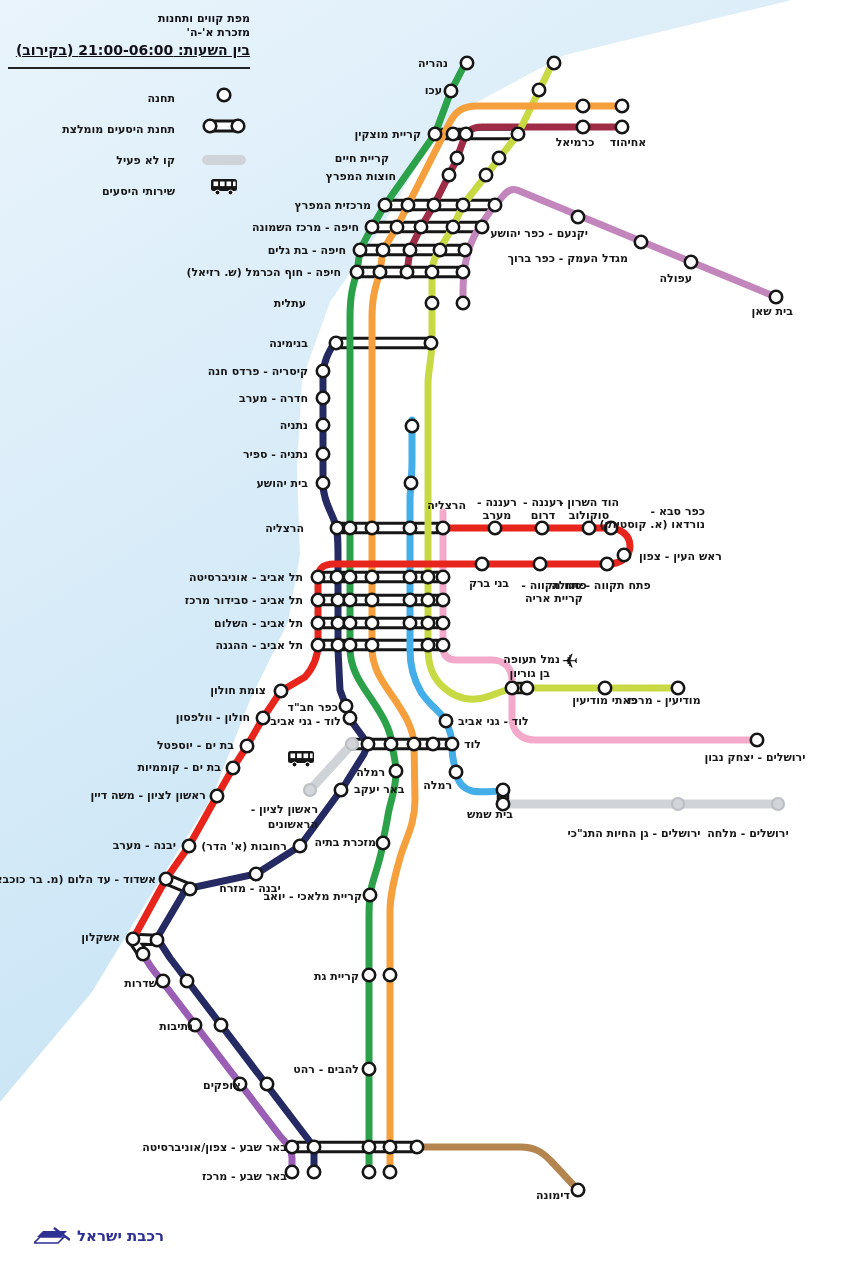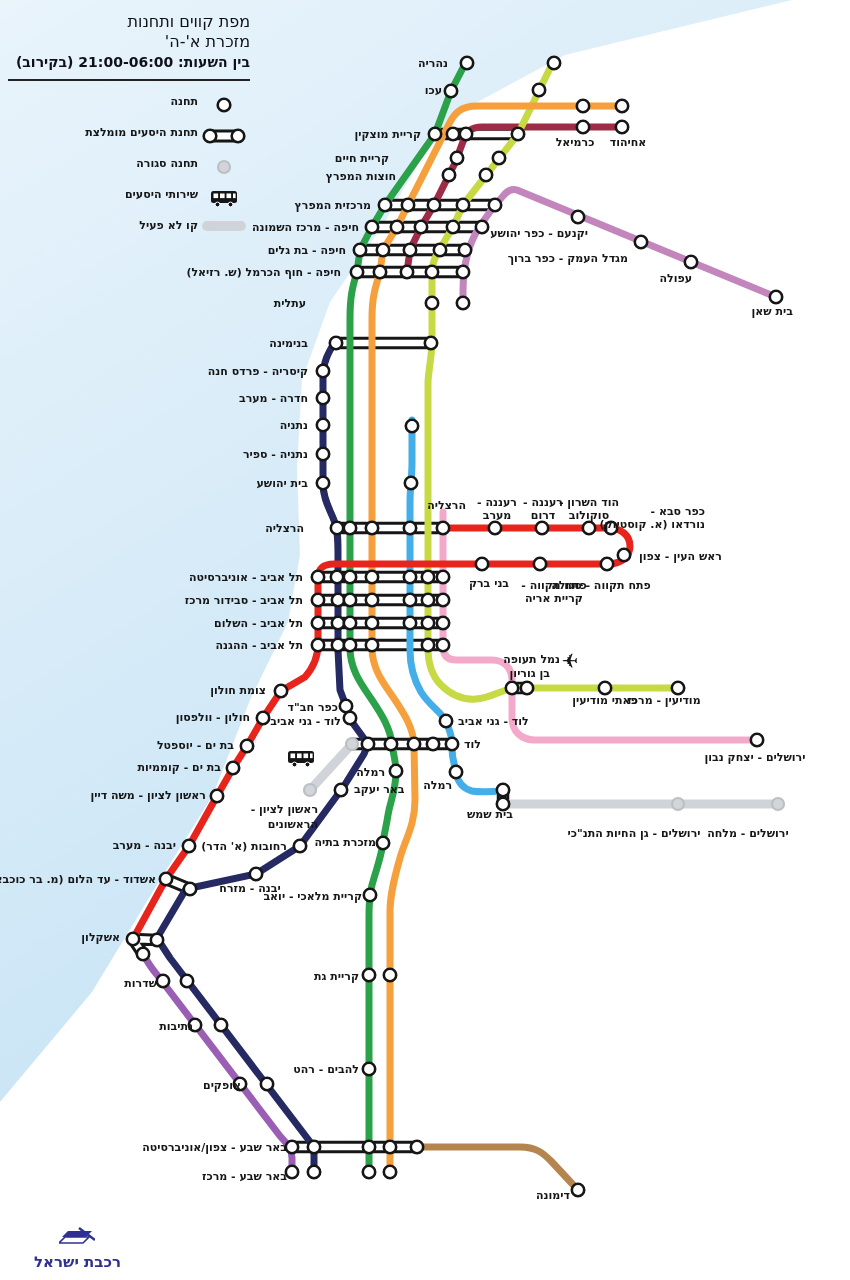--- a/index.html
+++ b/index.html
@@ -1,27 +1,27 @@
 <!DOCTYPE html>
 <html><head>
 <meta charset="utf-8">
 <style>
   html,body{margin:0;padding:0;background:#fff;}
   .page{position:relative;width:850px;height:1280px;background:#ffffff;overflow:hidden;
         font-family:"DejaVu Sans",sans-serif;}
   svg text.lbl{direction:rtl;font-family:"DejaVu Sans",sans-serif;font-weight:bold;
                font-size:11px;fill:#161616;}
   .panel{position:absolute;top:12px;left:8px;width:242px;direction:rtl;color:#101018;z-index:5;}
-  .t1{font-size:16px;font-weight:normal;line-height:1.25;}
-  .t3{font-size:14px;font-weight:bold;line-height:1.3;margin-top:1px;}
+  .t1{font-size:11px;font-weight:bold;line-height:1.25;}
+  .t3{font-size:14px;font-weight:bold;line-height:1.3;margin-top:1px;text-decoration:underline;}
   .divider{border-top:2px solid #222;margin:8px 0 14px 0;}
-  .leg-row{display:flex;align-items:flex-start;margin-bottom:9px;min-height:22px;}
+  .leg-row{display:flex;align-items:flex-end;margin-bottom:9px;min-height:22px;gap:23px;}
   .leg-icon{width:52px;display:flex;justify-content:center;align-items:center;flex:0 0 52px;}
   .leg-label{font-size:11px;font-weight:bold;color:#161616;padding-left:4px;}
-  .logo{position:absolute;left:34px;top:1226px;display:flex;align-items:center;gap:7px;z-index:5;flex-direction:column;}
+  .logo{position:absolute;left:34px;top:1226px;display:flex;align-items:center;gap:7px;z-index:5;}
   .logo-text{color:#2e3192;font-weight:bold;font-size:15px;direction:rtl;}
 </style>
 </head>
 <body>
 
 <div class="page">
 
   <svg width="850" height="1280" viewBox="0 0 850 1280" style="position:absolute;left:0;top:0;">
     <defs>
       <linearGradient id="seaGrad" x1="0" y1="0" x2="0.45" y2="1">
@@ -348,50 +348,42 @@
           <line x1="10" y1="10" x2="38" y2="10" stroke="#161616" stroke-width="13" stroke-linecap="round"></line>
           <line x1="10" y1="10" x2="38" y2="10" stroke="#ffffff" stroke-width="7" stroke-linecap="round"></line>
           <circle cx="10" cy="10" r="6.3" fill="#fff" stroke="#161616" stroke-width="2.6"></circle>
           <circle cx="38" cy="10" r="6.3" fill="#fff" stroke="#161616" stroke-width="2.6"></circle>
         </svg>
       </span>
       <span class="leg-label">תחנת היסעים מומלצת</span>
     </div>
     <div class="leg-row">
       <span class="leg-icon">
-        <svg width="20" height="20" viewBox="0 0 20 20">
-            <circle cx="10" cy="10" r="6" fill="#d2d5d9" stroke="#bcc0c5" stroke-width="2.2"></circle>
+        <svg width="48" height="14" viewBox="0 0 48 14">
+            <line x1="7" y1="7" x2="41" y2="7" stroke="#d0d3d7" stroke-width="10" stroke-linecap="round"></line>
           </svg>
       </span>
-      <span class="leg-label">תחנה סגורה</span>
+      <span class="leg-label">קו לא פעיל</span>
     </div>
     <div class="leg-row">
       <span class="leg-icon">
         <svg id="legend-bus" width="34" height="22" viewBox="0 0 34 22">
             <g transform="translate(4,2)">
               <rect x="0" y="1" width="26" height="12" rx="2.5" fill="#161616"></rect>
               <rect x="2.5" y="3.5" width="4.6" height="4.6" fill="#ffffff"></rect>
               <rect x="9" y="3.5" width="4.6" height="4.6" fill="#ffffff"></rect>
               <rect x="15.5" y="3.5" width="4.6" height="4.6" fill="#ffffff"></rect>
               <rect x="22" y="3.5" width="2.6" height="4.6" fill="#ffffff"></rect>
               <circle cx="6.5" cy="14.5" r="2.4" fill="#161616" stroke="#ffffff" stroke-width="1"></circle>
               <circle cx="19.5" cy="14.5" r="2.4" fill="#161616" stroke="#ffffff" stroke-width="1"></circle>
             </g>
           </svg>
       </span>
       <span class="leg-label">שירותי היסעים</span>
     </div>
-    <div class="leg-row">
-      <span class="leg-icon">
-        <svg width="48" height="14" viewBox="0 0 48 14">
-            <line x1="7" y1="7" x2="41" y2="7" stroke="#d0d3d7" stroke-width="10" stroke-linecap="round"></line>
-          </svg>
-      </span>
-      <span class="leg-label">קו לא פעיל</span>
-    </div>
   </div>
 
   <div class="logo">
     <svg width="36" height="20" viewBox="0 0 36 20">
       <path d="M3 11 L27 11 L33 5 L9 5 Z" fill="#2e3192"></path>
       <path d="M0 17 L24 17 L30 11 L6 11 Z" fill="#ffffff" stroke="#2e3192" stroke-width="1.6"></path>
       <path d="M20 2 L36 14" stroke="#2e3192" stroke-width="2.4"></path>
     </svg>
     <span class="logo-text">רכבת ישראל</span>
   </div>

